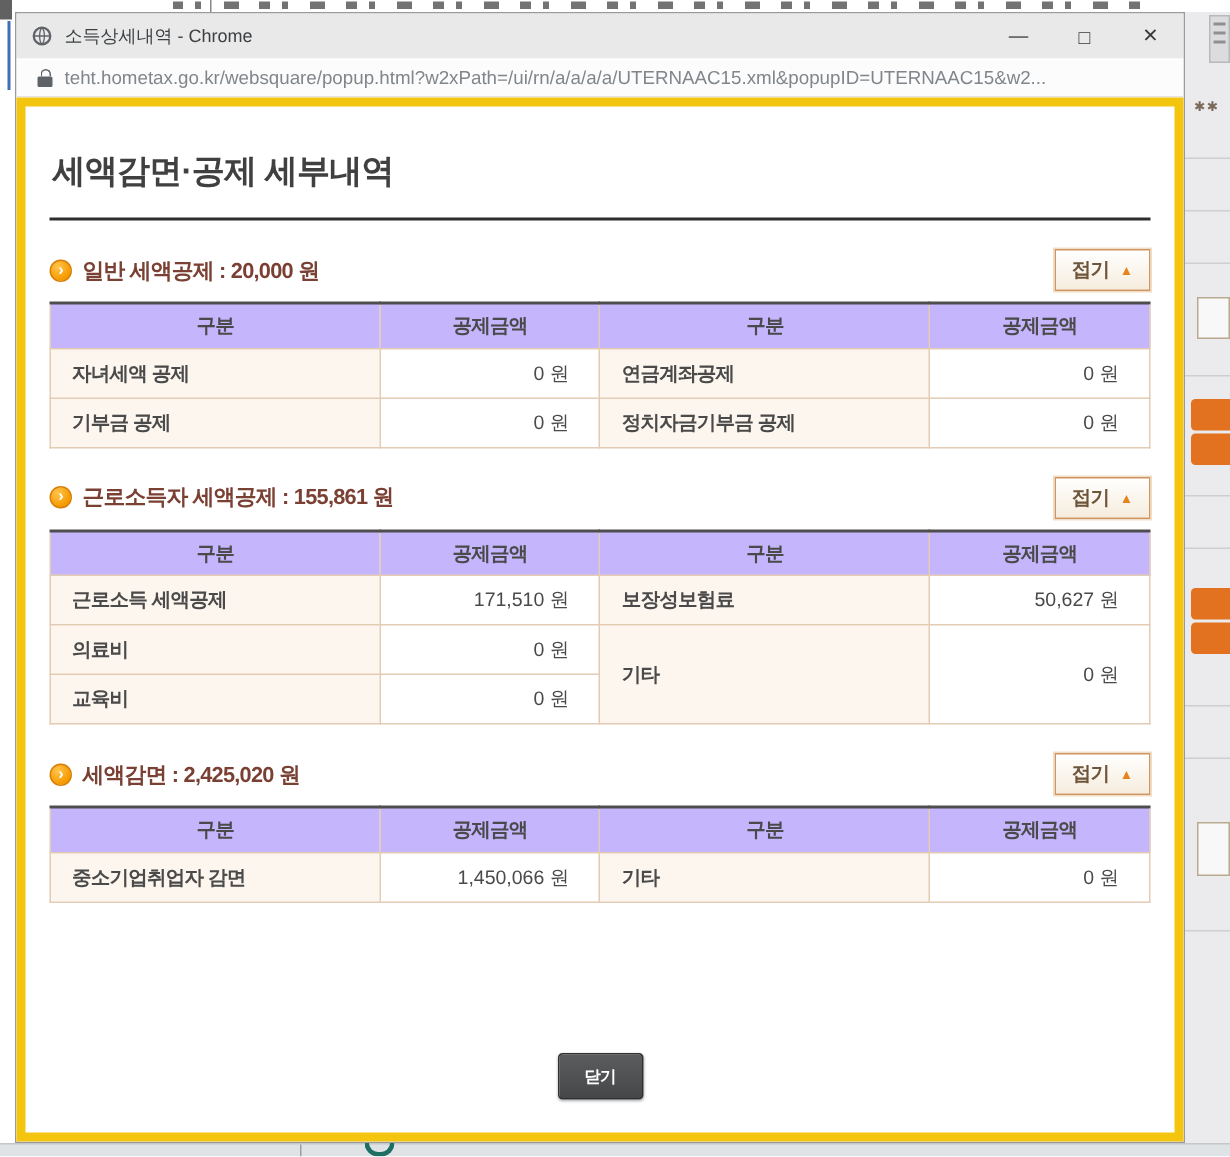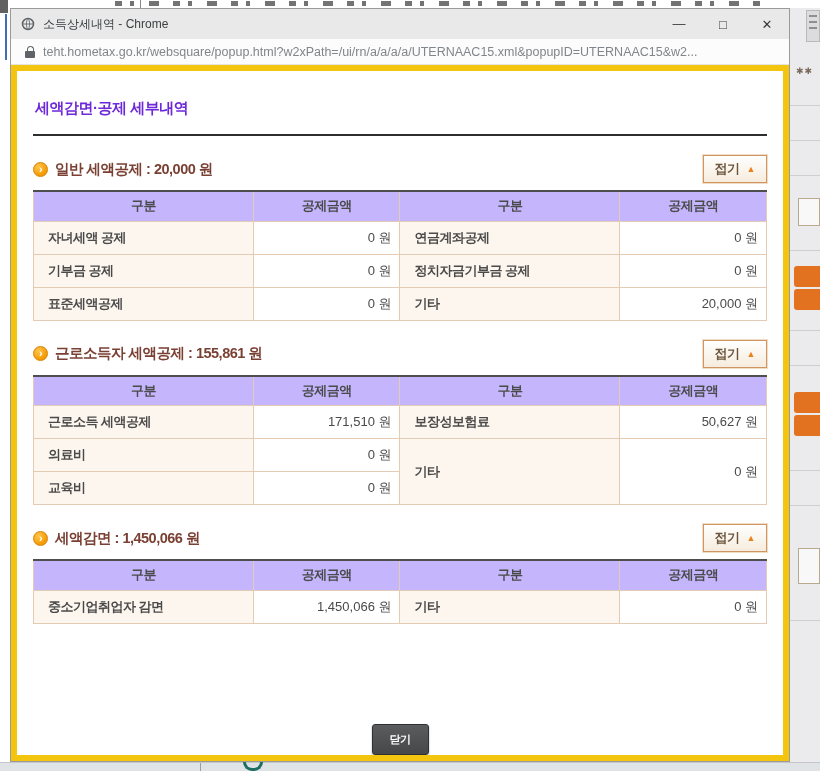--- a/index.html
+++ b/index.html
@@ -40,40 +40,40 @@
   .urlbar { height:26px; background:#fcfcfc; border-bottom:1px solid #e4e4e4; display:flex;
     align-items:center; padding-left:14px; flex:0 0 auto; }
   .lock-icon { display:inline-flex; flex-direction:column; align-items:center; margin-right:8px; }
   .lock-shackle { width:7px; height:5px; border:1.5px solid #5f6368; border-bottom:none; border-radius:4px 4px 0 0; }
   .lock-body { width:10px; height:7px; background:#5f6368; border-radius:1px; }
   .url-text { font-size:12.5px; color:#80868b; white-space:nowrap; overflow:hidden; }
 
   
   .highlight-frame { flex:1 1 auto; border:6px solid #f3c50f; background:#fff; overflow:hidden; }
   .content { padding:18px 16px 0 16px; }
-  .page-title { font-size:15px; font-weight:bold; color:#6d28d9; letter-spacing:-0.5px; margin:10px 0 16px 2px; }
+  .page-title { font-size:22px; font-weight:bold; color:#404040; letter-spacing:-0.5px; margin:10px 0 16px 2px; }
   .title-divider { border-bottom:2px solid #2e2e2e; margin-bottom:4px; }
 
   .section-head { display:flex; justify-content:space-between; align-items:center; margin:19px 0 7px; }
   .section-heading { display:flex; align-items:center; font-size:14.5px; font-weight:bold;
     color:#7a4033; letter-spacing:-0.5px; }
   .bullet-icon { width:15px; height:15px; border-radius:50%; background:radial-gradient(circle at 35% 30%,#ffc54d,#f59a00 70%);
     border:1px solid #d97f06; color:#fff; font-size:11px; font-weight:bold; line-height:13px;
     text-align:center; margin-right:7px; flex:0 0 auto; }
   .collapse-btn { display:inline-flex; align-items:center; background:linear-gradient(#ffffff,#f6ecdd);
     border:1px solid #cf9664; outline:1px solid #f0ddc4; padding:4px 11px; font-size:13px; font-weight:bold;
     color:#6d553b; cursor:pointer; font-family:inherit; letter-spacing:-0.5px; }
   .collapse-btn .tri { color:#e8821e; font-size:9px; margin-left:7px; }
 
   table.detail { width:100%; border-collapse:collapse; border-top:2px solid #4e4e4e; }
   table.detail th { background:#c4b5fd; border:1px solid #e3cbb4; border-top:none;
     font-size:13px; font-weight:bold; color:#4a4a4a; height:30px; text-align:center; letter-spacing:-0.5px; }
   table.detail td { border:1px solid #e3cbb4; font-size:13px; color:#4a4a4a; height:33px; }
   table.detail td.lbl { background:#fdf6ee; font-weight:bold; padding-left:14px; text-align:left; letter-spacing:-0.5px; }
-  table.detail td.val { background:#fff; text-align:right; padding-right:8px; }
+  table.detail td.val { background:#fff; text-align:right; padding-right:20px; }
   .c1 { width:30%; } .c2 { width:20%; } .c3 { width:30%; } .c4 { width:20%; }
 
   .close-row { text-align:center; margin-top:100px; }
   .close-btn { background:linear-gradient(#5b5c5e,#464749); color:#fff; border:1px solid #2f3032;
     border-radius:3px; padding:7px 17px; font-size:11px; font-weight:bold; cursor:pointer;
     font-family:inherit; box-shadow:0 1px 2px rgba(0,0,0,.35); letter-spacing:-0.5px; }
 </style>
 </head>
 <body>
 
@@ -178,26 +178,20 @@
             <td class="val">0 원</td>
             <td class="lbl">연금계좌공제</td>
             <td class="val">0 원</td>
           </tr>
           <tr>
             <td class="lbl">기부금 공제</td>
             <td class="val">0 원</td>
             <td class="lbl">정치자금기부금 공제</td>
             <td class="val">0 원</td>
           </tr>
-          <tr>
-            <td class="lbl">표준세액공제</td>
-            <td class="val">0 원</td>
-            <td class="lbl">기타</td>
-            <td class="val">20,000 원</td>
-          </tr>
         </tbody>
           </table>
 
         <div class="section-head">
           <span class="section-heading">
             <span class="bullet-icon">›</span>
             <span>근로소득자 세액공제 : 155,861 원</span>
           </span>
           <button class="collapse-btn">
             <span>접기</span>
@@ -233,21 +227,21 @@
           <tr>
             <td class="lbl">교육비</td>
             <td class="val">0 원</td>
           </tr>
         </tbody>
           </table>
 
         <div class="section-head">
           <span class="section-heading">
             <span class="bullet-icon">›</span>
-            <span>세액감면 : 1,450,066 원</span>
+            <span>세액감면 : 2,425,020 원</span>
           </span>
           <button class="collapse-btn">
             <span>접기</span>
             <span class="tri">▲</span>
           </button>
         </div>
         <table class="detail">
           <colgroup>
               <col class="c1">
               <col class="c2">

